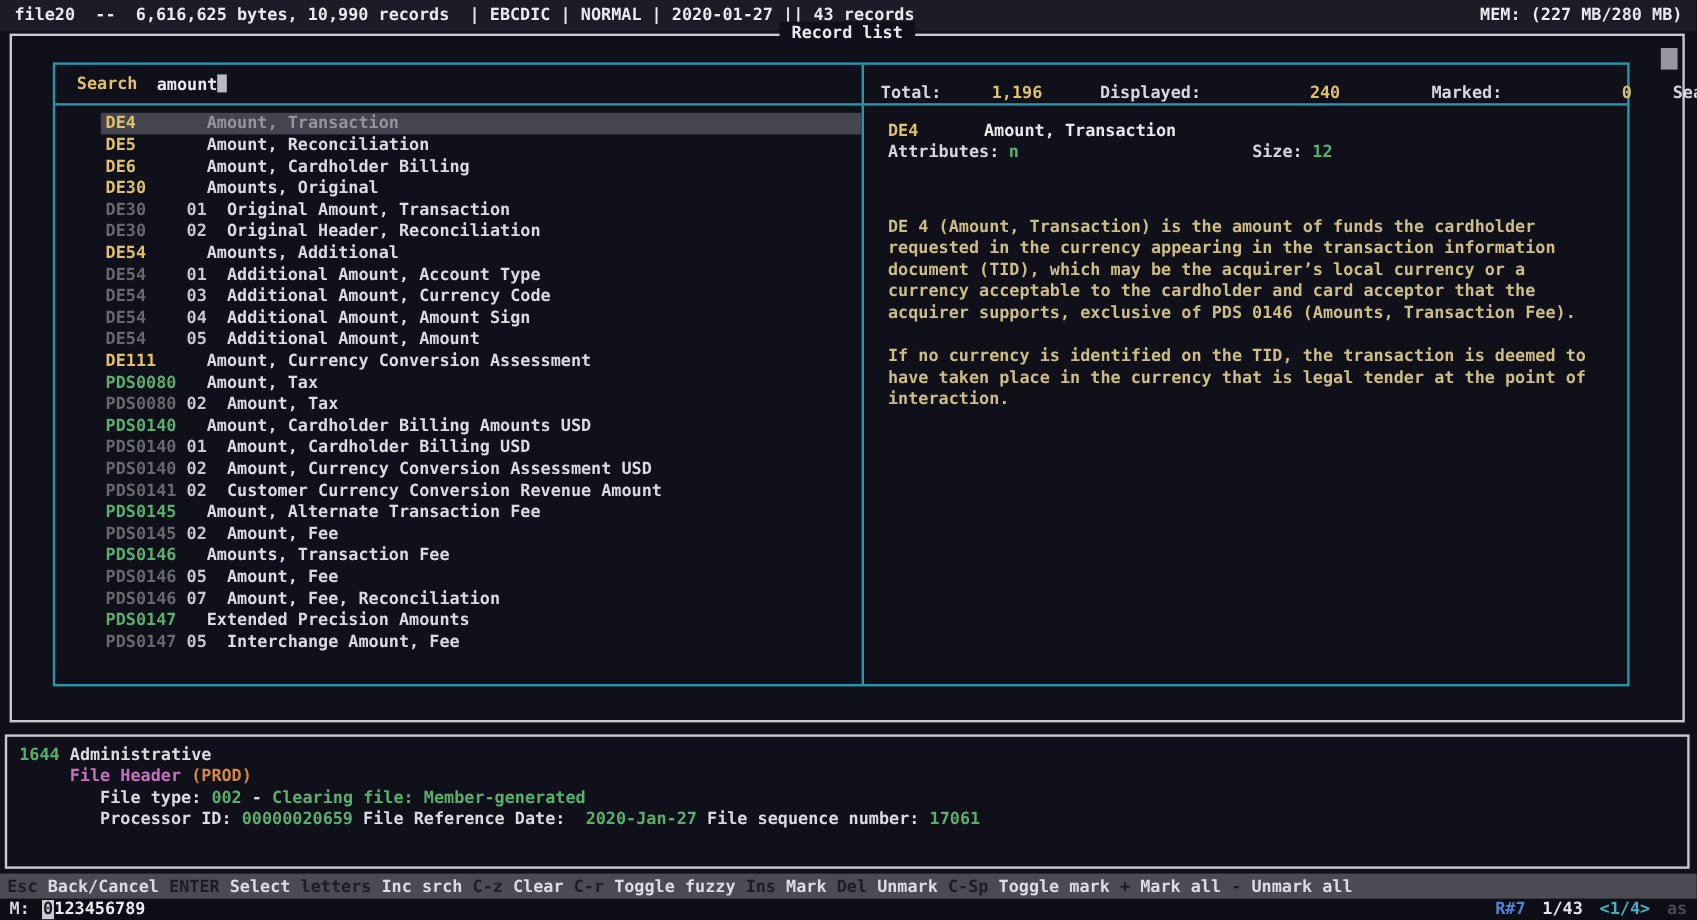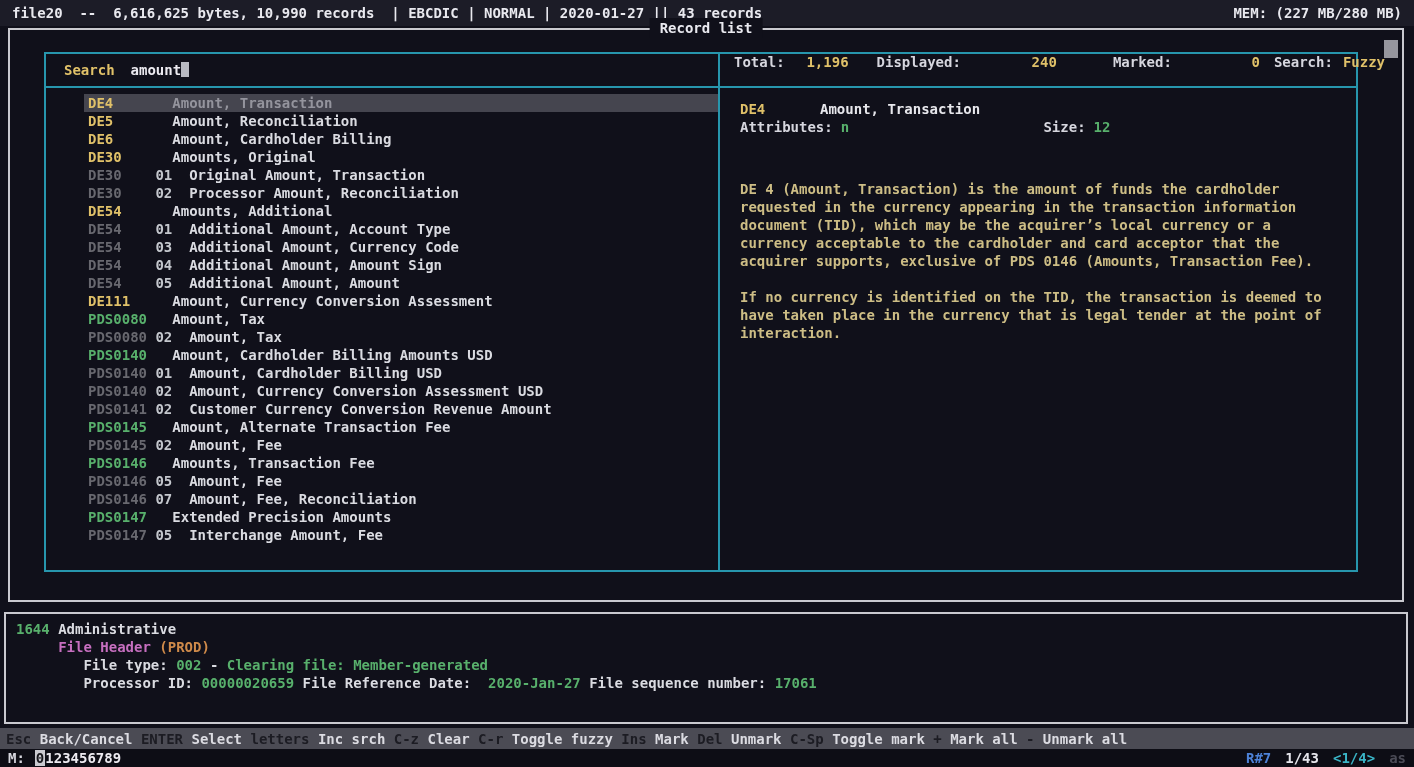--- a/index.html
+++ b/index.html
@@ -23,22 +23,22 @@
   .scroll-thumb{position:absolute;top:10px;right:4px;width:14px;height:18px;background:var(--scroll_thumb);}
   .grid{position:absolute;left:34px;top:22px;right:44px;bottom:28px;
         border:2px solid var(--border_accent);box-sizing:border-box;
         display:grid;grid-template-columns:1fr 636px;grid-template-rows:34px 1fr;}
   .cell{box-sizing:border-box;min-width:0;min-height:0;}
   .cell-search{border-right:2px solid var(--border_accent);border-bottom:2px solid var(--border_accent);
                display:flex;align-items:center;padding:0 12px 0 18px;}
   .search-label{color:var(--yellow);}
   .search-input{margin-left:16px;color:#eceaf0;white-space:pre;}
   .cursor{display:inline-block;width:8px;height:15px;background:#b9bac2;vertical-align:-2px;}
-  .cell-stats{border-bottom:2px solid var(--border_accent);display:flex;align-items:flex-start;
-              padding:0 14px;color:#d6d6de;}
+  .cell-stats{border-bottom:2px solid var(--border_accent);display:flex;align-items:flex-end;
+              padding:0 14px;color:#d6d6de;gap:20px;}
   .stat-num{color:var(--yellow);display:inline-block;text-align:right;}
   .n-total{min-width:64px;} .n-displayed{min-width:96px;} .n-marked{min-width:88px;}
   .lbl-displayed{margin-left:28px;} .lbl-marked{margin-left:56px;} .lbl-mode{margin-left:14px;}
   .mode-val{color:var(--yellow);margin-left:10px;}
   .cell-list{border-right:2px solid var(--border_accent);padding-top:6px;overflow:hidden;}
   .row{height:18px;line-height:18px;white-space:pre;margin-left:38px;padding-left:4px;}
   .row.selected{background:var(--selected_bg);}
   .code.de{color:var(--yellow);} .code.pds{color:var(--green);} .code.dim{color:var(--dim);}
   .sub{color:var(--sub_num);} .name{color:var(--text);}
   .row.selected .name{color:var(--selected_text);}
@@ -96,21 +96,21 @@
       <span class="lbl-mode">Search:</span>
       <span class="mode-val">Fuzzy</span>
     </div>
 
     <div class="cell cell-list">
         <div class="row selected"><span class="code de">DE4       </span><span class="sub"></span><span class="name">Amount, Transaction</span></div>
         <div class="row"><span class="code de">DE5       </span><span class="sub"></span><span class="name">Amount, Reconciliation</span></div>
         <div class="row"><span class="code de">DE6       </span><span class="sub"></span><span class="name">Amount, Cardholder Billing</span></div>
         <div class="row"><span class="code de">DE30      </span><span class="sub"></span><span class="name">Amounts, Original</span></div>
         <div class="row"><span class="code dim">DE30    </span><span class="sub">01  </span><span class="name">Original Amount, Transaction</span></div>
-        <div class="row"><span class="code dim">DE30    </span><span class="sub">02  </span><span class="name">Processor Amount, Reconciliation</span></div>
+        <div class="row"><span class="code dim">DE30    </span><span class="sub">02  </span><span class="name">Original Header, Reconciliation</span></div>
         <div class="row"><span class="code de">DE54      </span><span class="sub"></span><span class="name">Amounts, Additional</span></div>
         <div class="row"><span class="code dim">DE54    </span><span class="sub">01  </span><span class="name">Additional Amount, Account Type</span></div>
         <div class="row"><span class="code dim">DE54    </span><span class="sub">03  </span><span class="name">Additional Amount, Currency Code</span></div>
         <div class="row"><span class="code dim">DE54    </span><span class="sub">04  </span><span class="name">Additional Amount, Amount Sign</span></div>
         <div class="row"><span class="code dim">DE54    </span><span class="sub">05  </span><span class="name">Additional Amount, Amount</span></div>
         <div class="row"><span class="code de">DE111     </span><span class="sub"></span><span class="name">Amount, Currency Conversion Assessment</span></div>
         <div class="row"><span class="code pds">PDS0080   </span><span class="sub"></span><span class="name">Amount, Tax</span></div>
         <div class="row"><span class="code dim">PDS0080 </span><span class="sub">02  </span><span class="name">Amount, Tax</span></div>
         <div class="row"><span class="code pds">PDS0140   </span><span class="sub"></span><span class="name">Amount, Cardholder Billing Amounts USD</span></div>
         <div class="row"><span class="code dim">PDS0140 </span><span class="sub">01  </span><span class="name">Amount, Cardholder Billing USD</span></div>

